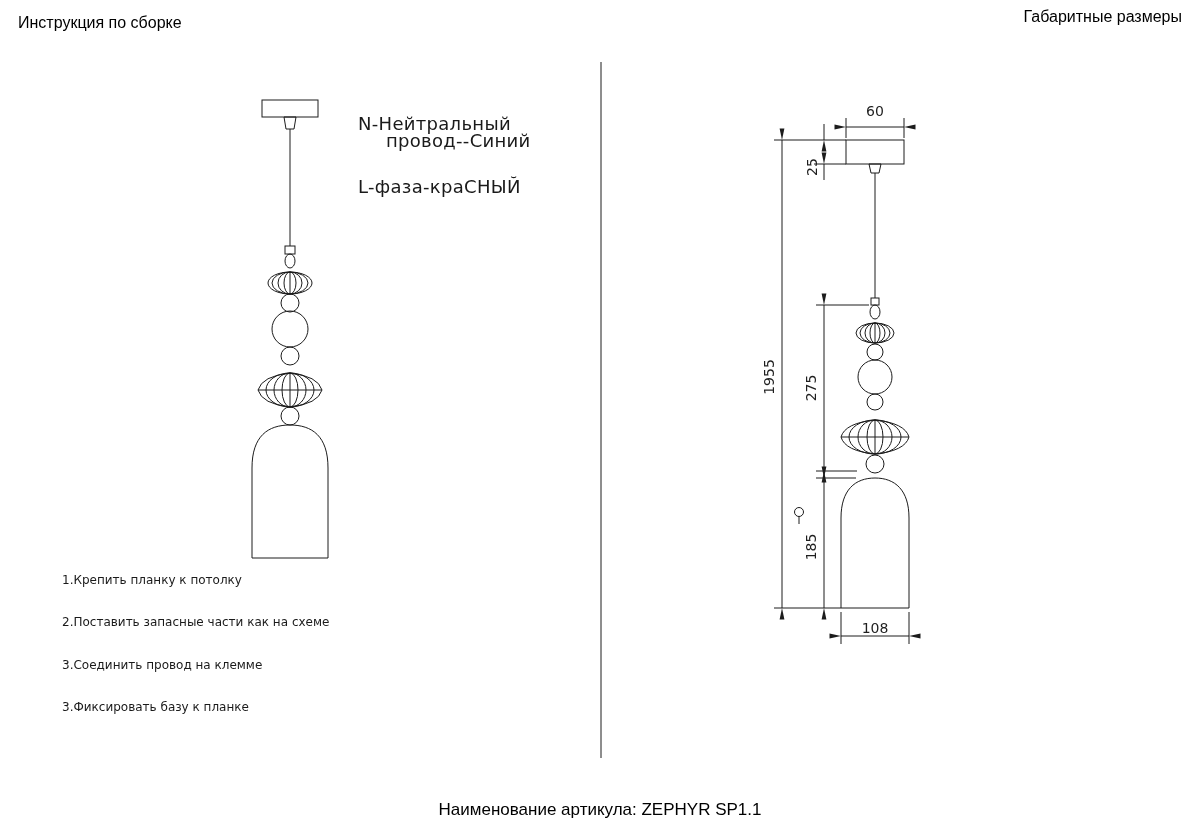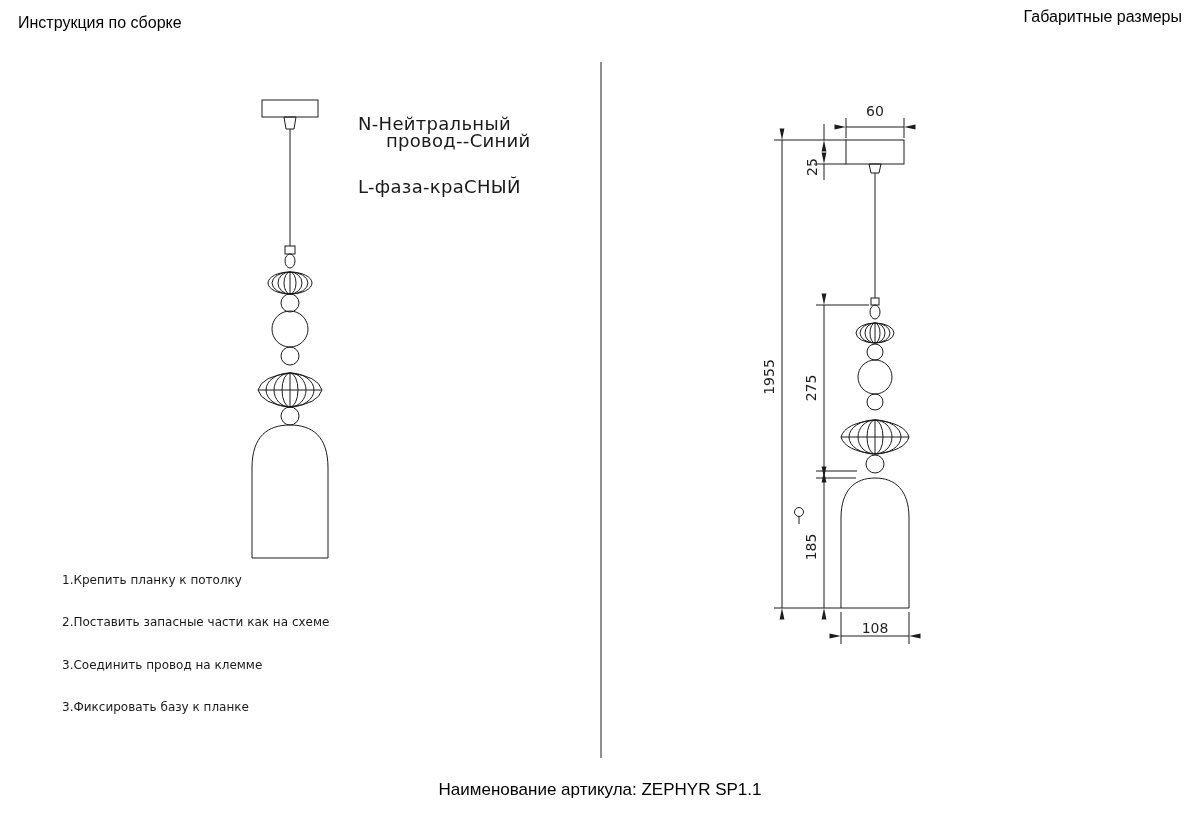--- a/index.html
+++ b/index.html
@@ -15,21 +15,21 @@
   .title { font-size:16px; color:#000; }
   .cad { font-family:"DejaVu Sans", sans-serif; }
   .wiring { font-size:18px; color:#1a1a1a; letter-spacing:0.3px; }
   .step { font-size:12px; color:#1a1a1a; }
   .dim {
     font-size:14px; color:#1f1f1f;
     white-space:nowrap;
     transform:translate(-50%,-50%);
   }
   .dim.rot { transform:translate(-50%,-50%) rotate(-90deg); }
-  .footer { font-size:17px; color:#000; white-space:nowrap; }
+  .footer { font-size:17px; color:#000; white-space:nowrap;margin-top:20px; }
   svg { display:block; }
 </style>
 </head>
 <body>
 
 <svg class="abs" style="left:0;top:0" width="1200" height="828" viewBox="0 0 1200 828">
   <defs>
     <marker id="arr" markerWidth="14" markerHeight="8" refX="0.5" refY="4" orient="auto-start-reverse" markerUnits="userSpaceOnUse">
       <path d="M0.5 4 L12 1.6 L12 6.4 Z" fill="#1c1c1c"></path>
     </marker>

